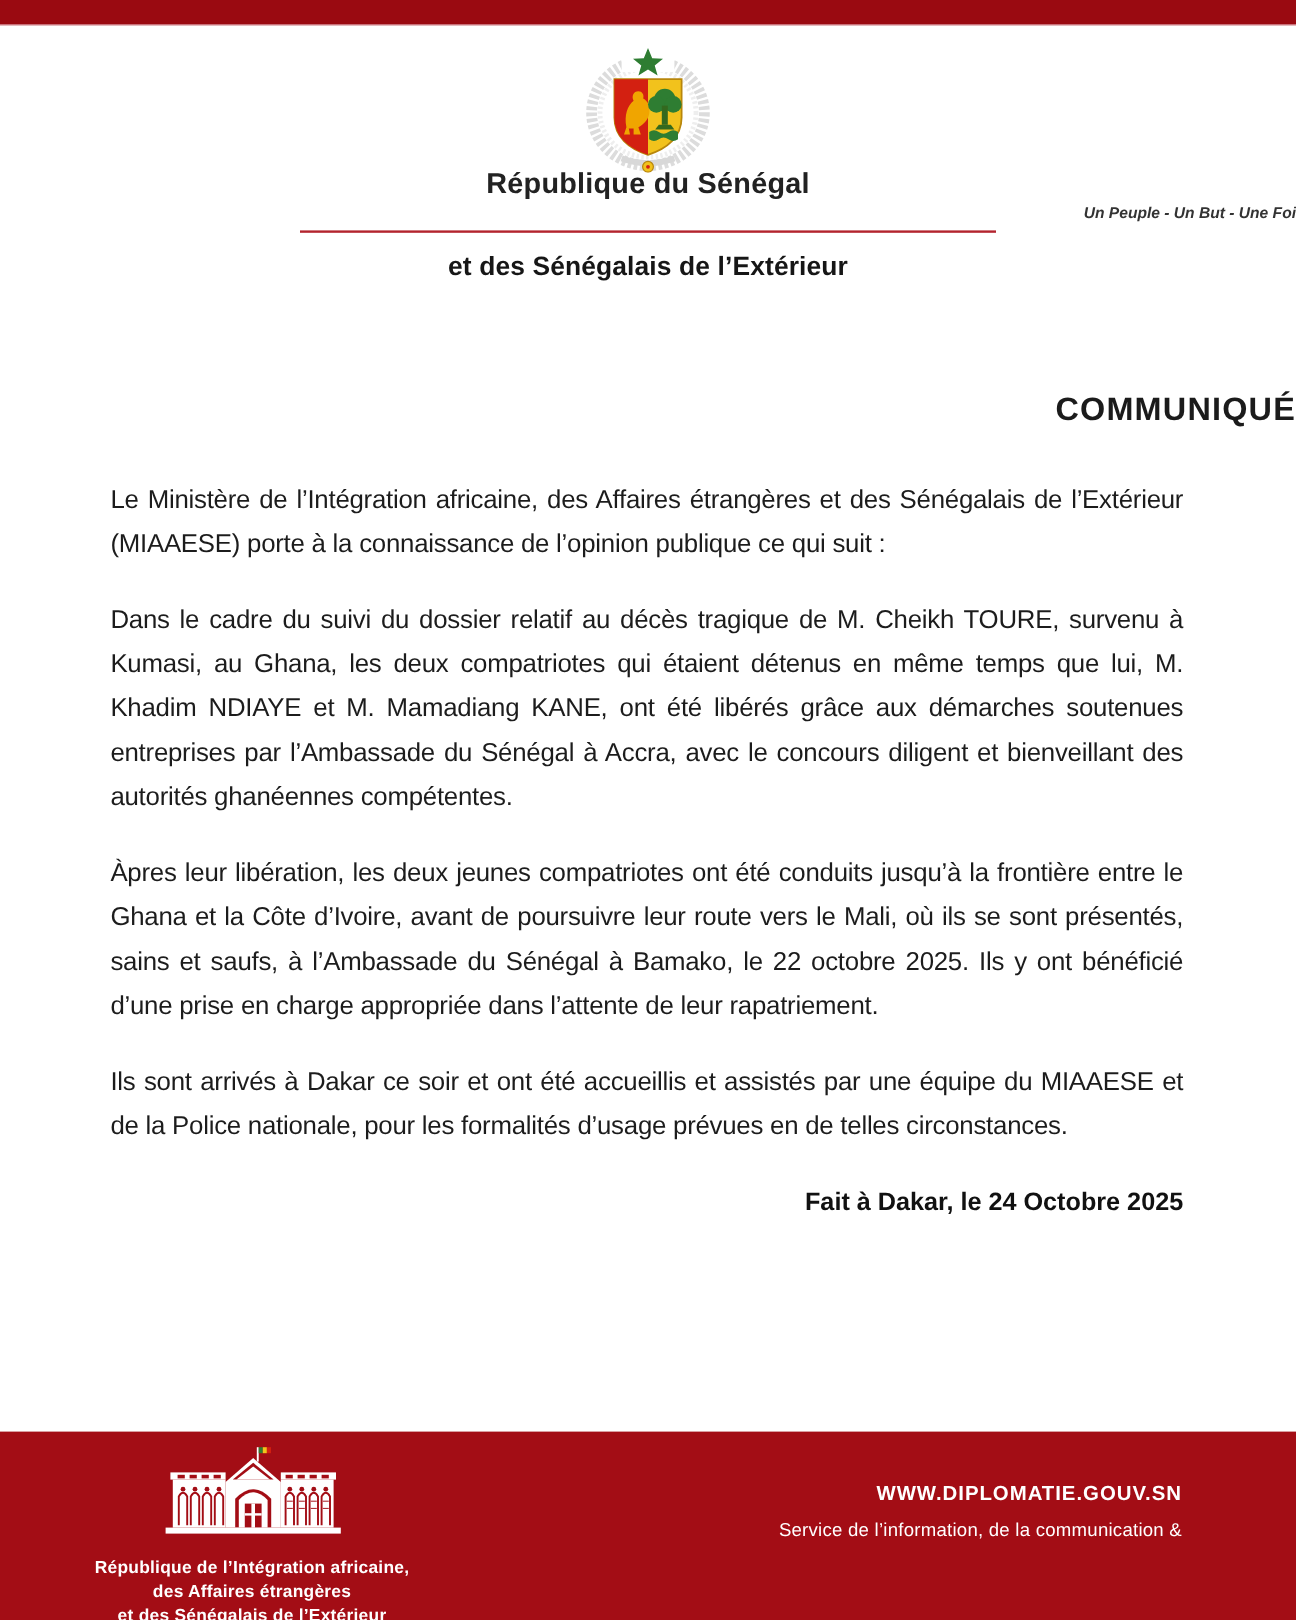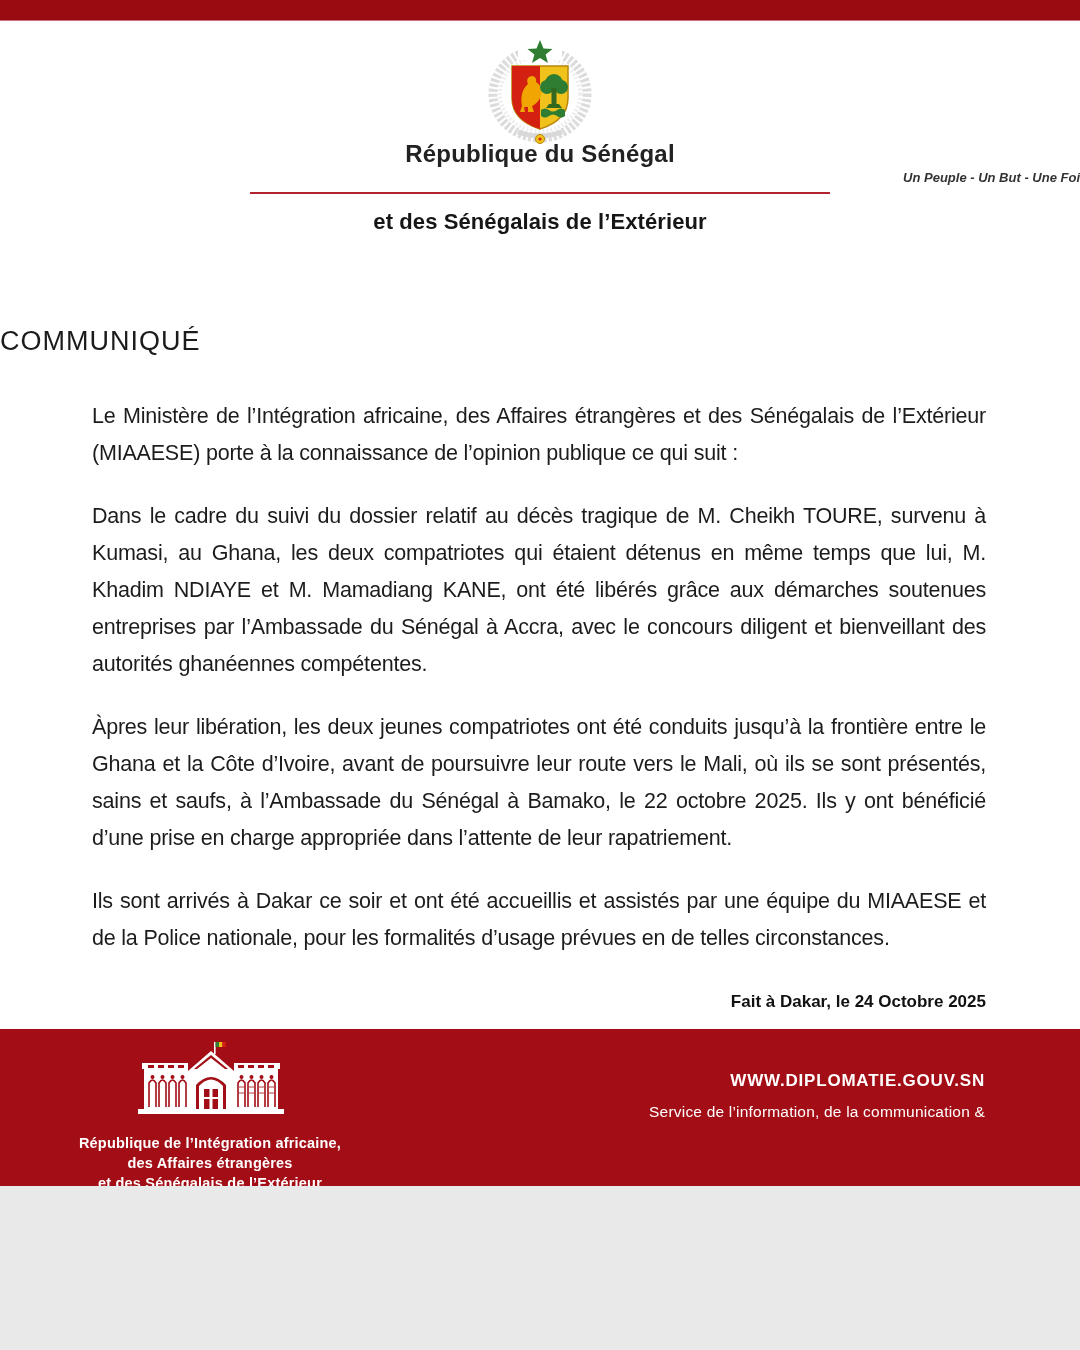--- a/index.html
+++ b/index.html
@@ -1,18 +1,18 @@
 <!DOCTYPE html>
 <html><head>
 <meta charset="utf-8">
 <style>
   html,body{margin:0;padding:0;background:#e9e9e9;}
   .page{
     position:relative;
-    width:1080px;height:1186px;
+    width:1080px;height:1350px;
     margin:0 auto;
     background:#ffffff;
     font-family:"Liberation Sans", sans-serif;
     overflow:hidden;
   }
   .top-bar{
     position:absolute;top:0;left:0;width:100%;height:20px;
     background:#9a0a11;
     border-bottom:1px solid #c9717a;
   }
@@ -36,31 +36,31 @@
     background:#b3242e;
   }
   .ministry-header{
     position:absolute;top:206px;left:0;width:100%;
     text-align:center;font-weight:bold;font-size:22px;color:#161616;
     line-height:32px;letter-spacing:.1px;
   }
   
   .doc-title{
     position:absolute;top:326px;left:0;width:100%;
-    text-align:left;font-weight:normal;font-size:27px;color:#1b1b1b;
+    text-align:right;font-weight:bold;font-size:27px;color:#1b1b1b;
     letter-spacing:1px;
   }
   .doc-body{
     position:absolute;top:398px;left:92px;right:94px;
     font-size:21.5px;line-height:37px;color:#1c1c1c;
     text-align:justify;letter-spacing:-0.2px;
   }
   .doc-body p{margin:0 0 26px 0;}
   .dateline{
-    text-align:right;font-weight:bold;font-size:17px;color:#111;
+    text-align:right;font-weight:bold;font-size:21px;color:#111;
     margin-top:14px;letter-spacing:0;
   }
   
   .footer{
     position:absolute;left:0;bottom:0;width:100%;height:157px;
     background:#a30d15;color:#ffffff;
   }
   .footer-left{
     position:absolute;left:55px;top:12px;width:310px;text-align:center;
   }

